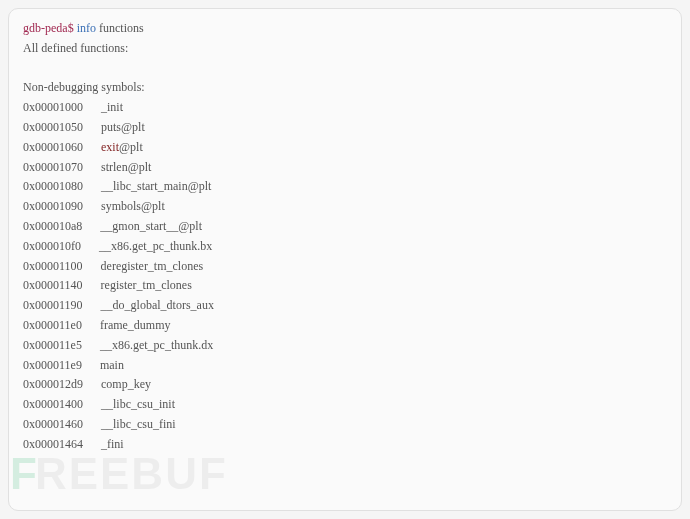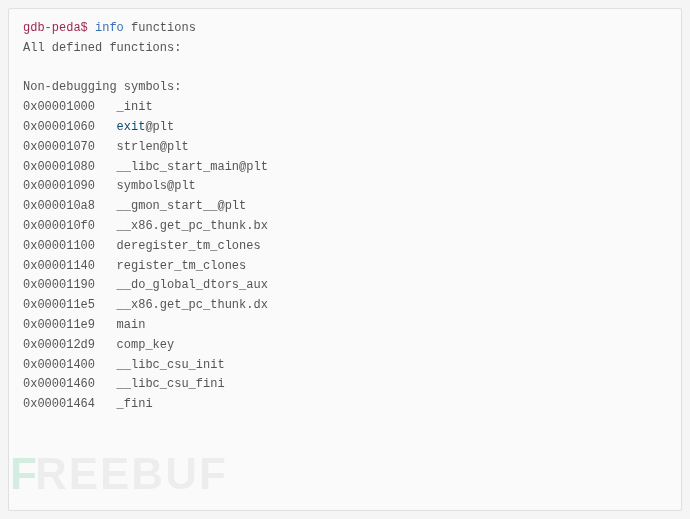--- a/index.html
+++ b/index.html
@@ -14,36 +14,37 @@
       font-size: 12px;
       line-height: 1.65;
       color: #555;
       width: 690px;
       height: 519px;
       position: relative;
     }
     .terminal {
       background: #fafafa;
       border: 1px solid #e0e0e0;
-      border-radius: 2px;
+      border-radius: 10px;
       padding: 10px 14px;
       height: 100%;
       overflow: hidden;
+      font-family: Liberation Serif, serif;
     }
     .prompt-seg {
       color: #a02850;
     }
     .dollar {
       color: #a02850;
     }
     .cmd-blue {
       color: #3a6fb5;
     }
     .fn-purple {
-      color: #0c4a6e;
+      color: #7f1d1d;
     }
     .line {
       white-space: pre;
     }
     .sym-row {
       white-space: pre;
     }
     .addr {
       display: inline-block;
     }
@@ -72,29 +73,31 @@
 </head>
 <body>
 
 <div class="terminal">
   <div class="line"><span class="prompt-seg">gdb-peda</span><span class="dollar">$</span> <span class="cmd-blue">info</span> <span>functions</span></div>
   <div class="line">All defined functions:</div>
   <div class="line">&nbsp;</div>
   <div class="line">Non-debugging symbols:</div>
   <div id="symbols-container">
       <div class="sym-row"><span class="addr">0x00001000</span><span class="gap"></span><span>_init</span></div>
+      <div class="sym-row"><span class="addr">0x00001050</span><span class="gap"></span><span>puts@plt</span></div>
       <div class="sym-row"><span class="addr">0x00001060</span><span class="gap"></span><span class="fn-purple">exit</span><span>@plt</span></div>
       <div class="sym-row"><span class="addr">0x00001070</span><span class="gap"></span><span>strlen@plt</span></div>
       <div class="sym-row"><span class="addr">0x00001080</span><span class="gap"></span><span>__libc_start_main@plt</span></div>
       <div class="sym-row"><span class="addr">0x00001090</span><span class="gap"></span><span>symbols@plt</span></div>
       <div class="sym-row"><span class="addr">0x000010a8</span><span class="gap"></span><span>__gmon_start__@plt</span></div>
       <div class="sym-row"><span class="addr">0x000010f0</span><span class="gap"></span><span>__x86.get_pc_thunk.bx</span></div>
       <div class="sym-row"><span class="addr">0x00001100</span><span class="gap"></span><span>deregister_tm_clones</span></div>
       <div class="sym-row"><span class="addr">0x00001140</span><span class="gap"></span><span>register_tm_clones</span></div>
       <div class="sym-row"><span class="addr">0x00001190</span><span class="gap"></span><span>__do_global_dtors_aux</span></div>
+      <div class="sym-row"><span class="addr">0x000011e0</span><span class="gap"></span><span>frame_dummy</span></div>
       <div class="sym-row"><span class="addr">0x000011e5</span><span class="gap"></span><span>__x86.get_pc_thunk.dx</span></div>
       <div class="sym-row"><span class="addr">0x000011e9</span><span class="gap"></span><span>main</span></div>
       <div class="sym-row"><span class="addr">0x000012d9</span><span class="gap"></span><span>comp_key</span></div>
       <div class="sym-row"><span class="addr">0x00001400</span><span class="gap"></span><span>__libc_csu_init</span></div>
       <div class="sym-row"><span class="addr">0x00001460</span><span class="gap"></span><span>__libc_csu_fini</span></div>
       <div class="sym-row"><span class="addr">0x00001464</span><span class="gap"></span><span>_fini</span></div>
     </div>
 </div>
 
 <div class="watermark"><span class="wm-accent">F</span><span>REEBUF</span></div>

